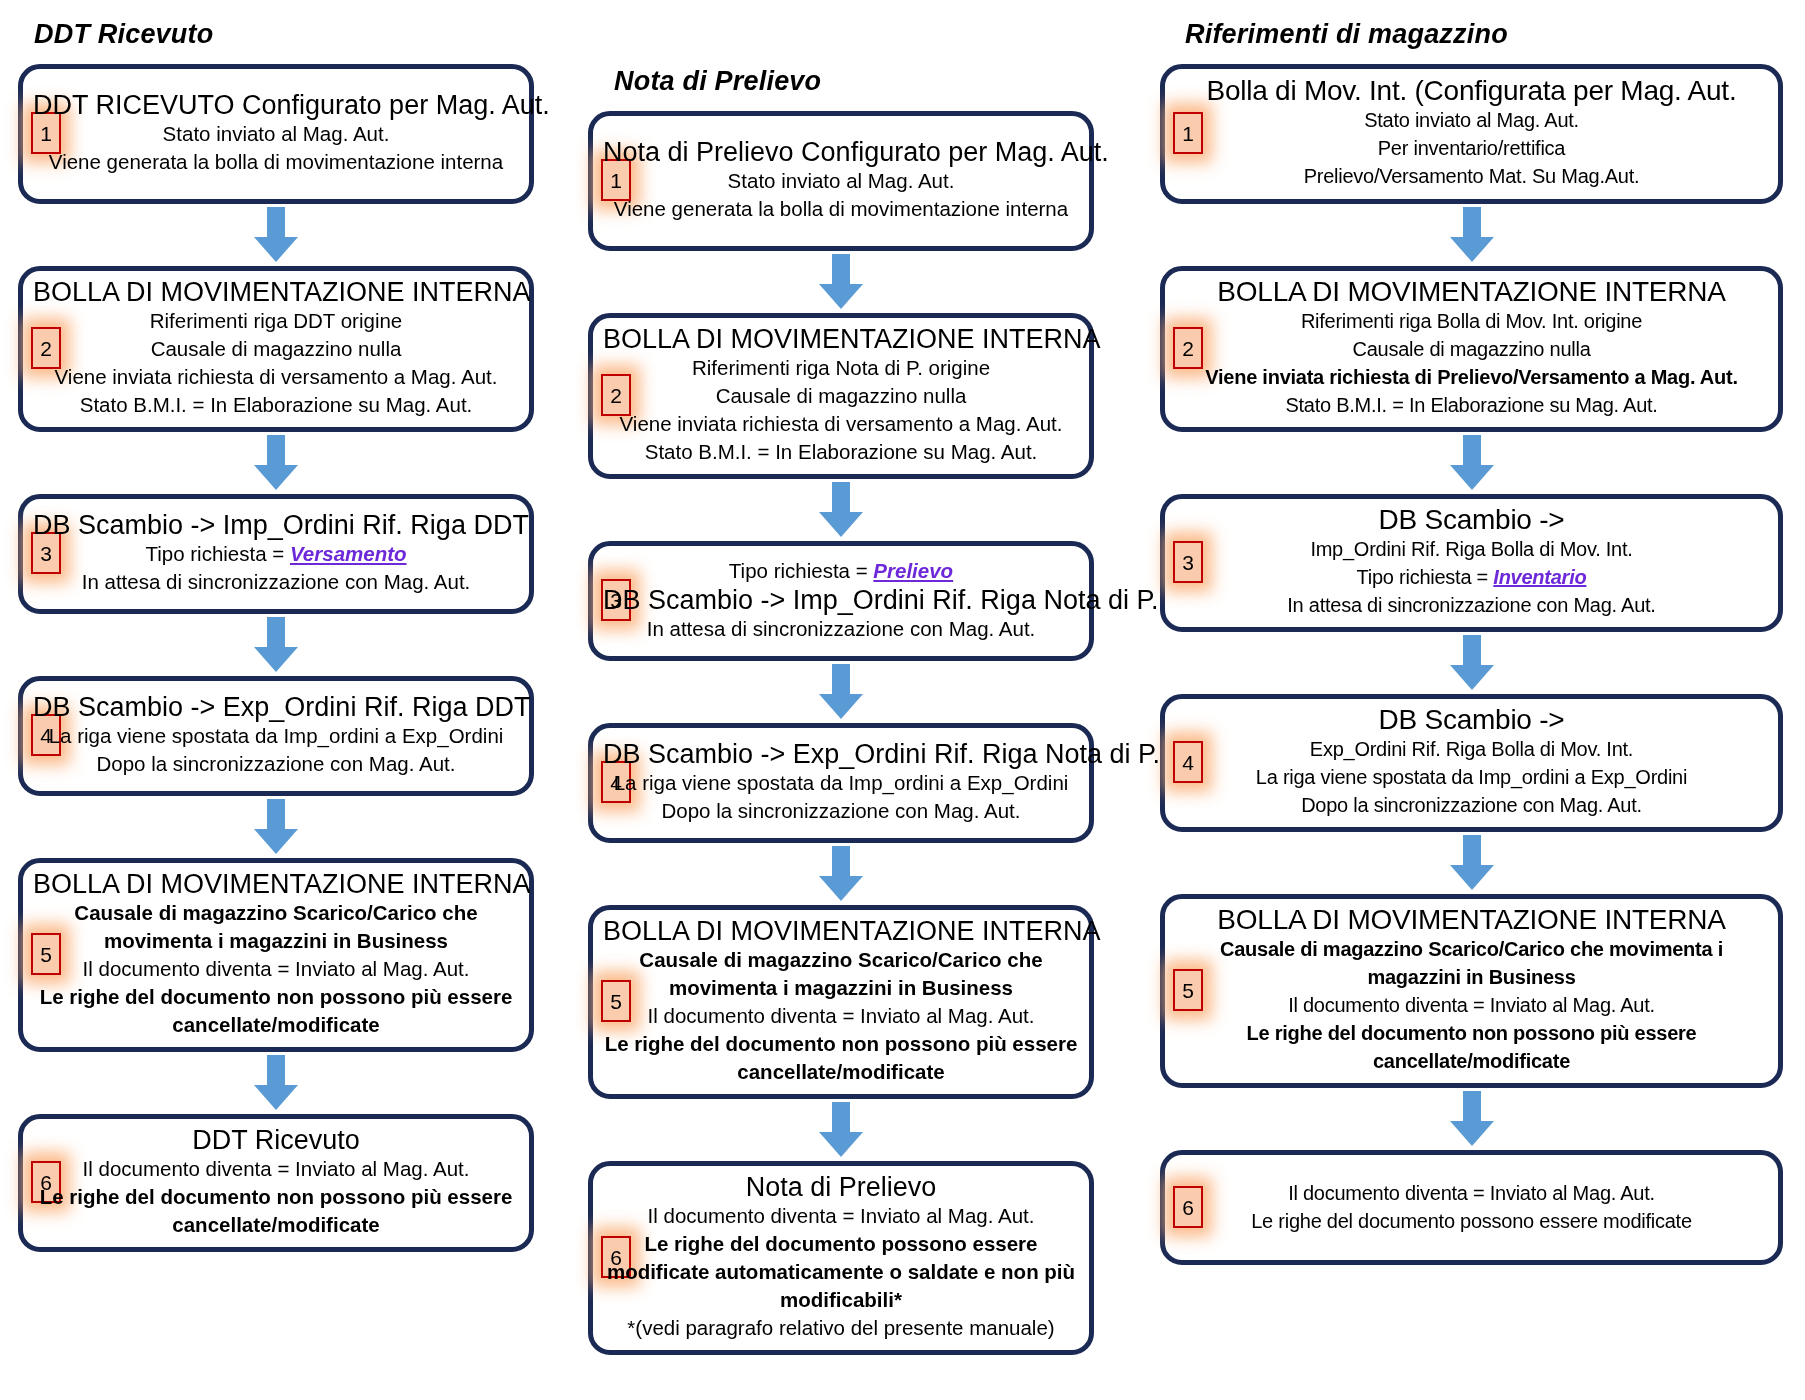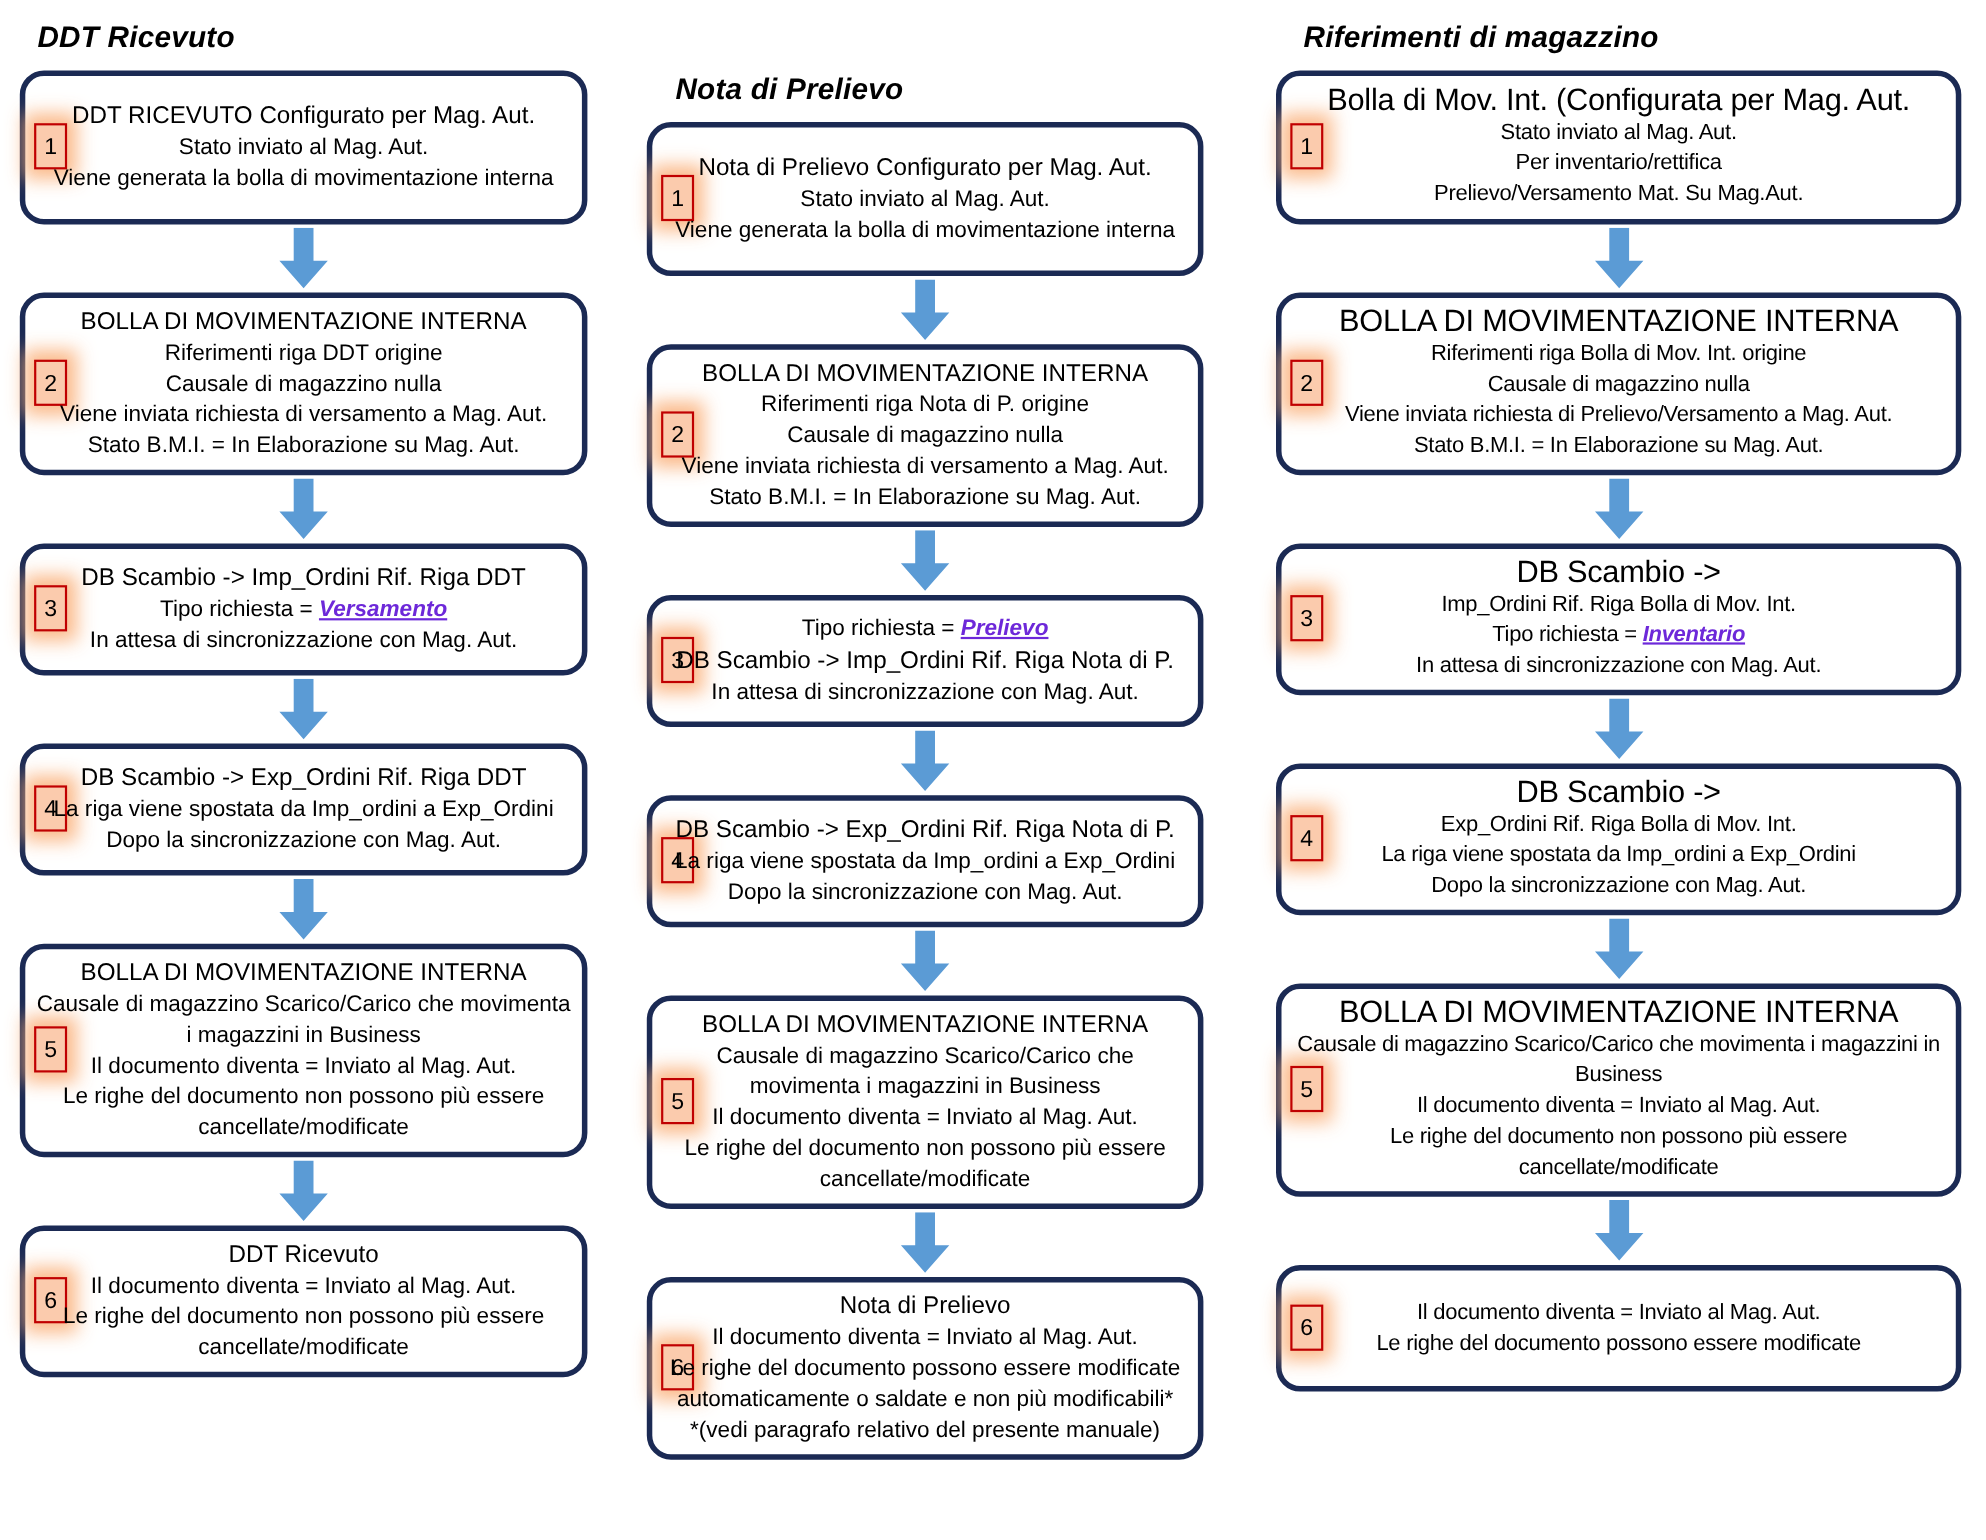--- a/index.html
+++ b/index.html
@@ -94,26 +94,27 @@
     z-index: 4;
     width: 100%;
   }
 
   .line {
     font-size: 20.5px;
     line-height: 28px;
     white-space: nowrap;
   }
   .line.head {
-    font-size: 22px;
+    font-size: 27px;
     line-height: 30px;
   }
   .line.wrap {
     white-space: normal;
     line-height: 28px;
+    font-weight: bold;
   }
 
   .hl {
     color: #6d28d9;
     font-weight: bold;
     font-style: italic;
     text-decoration: underline;
   }
 
   .arrow {

